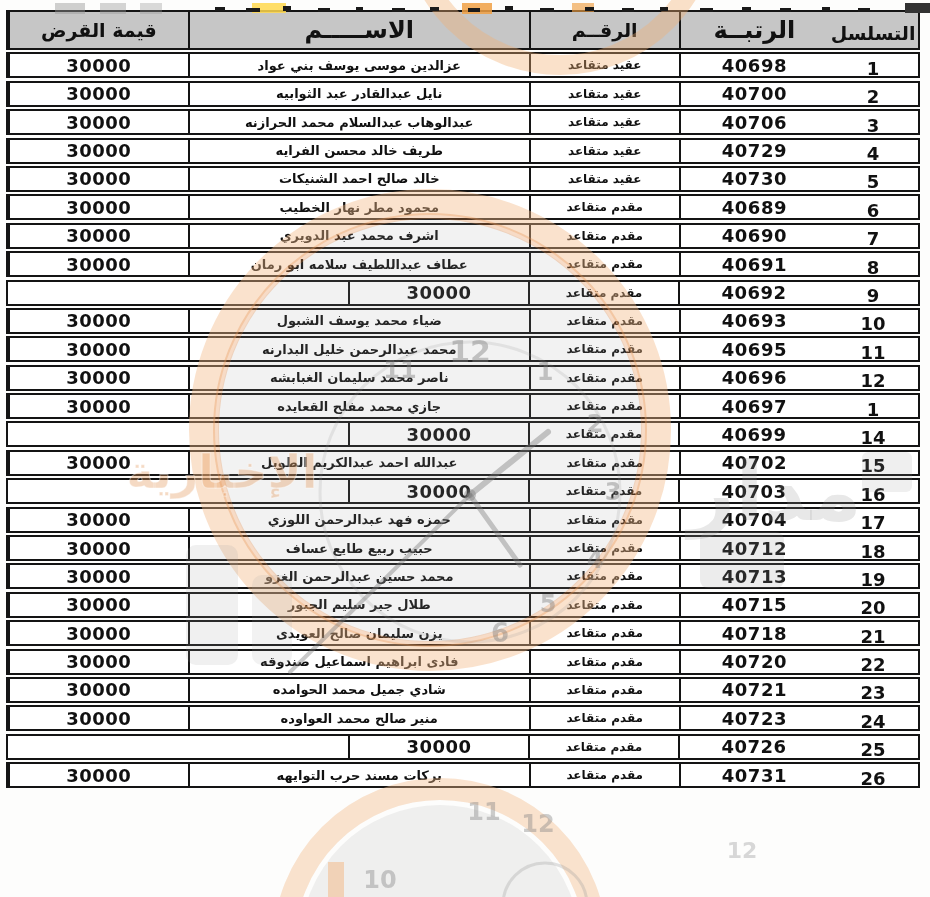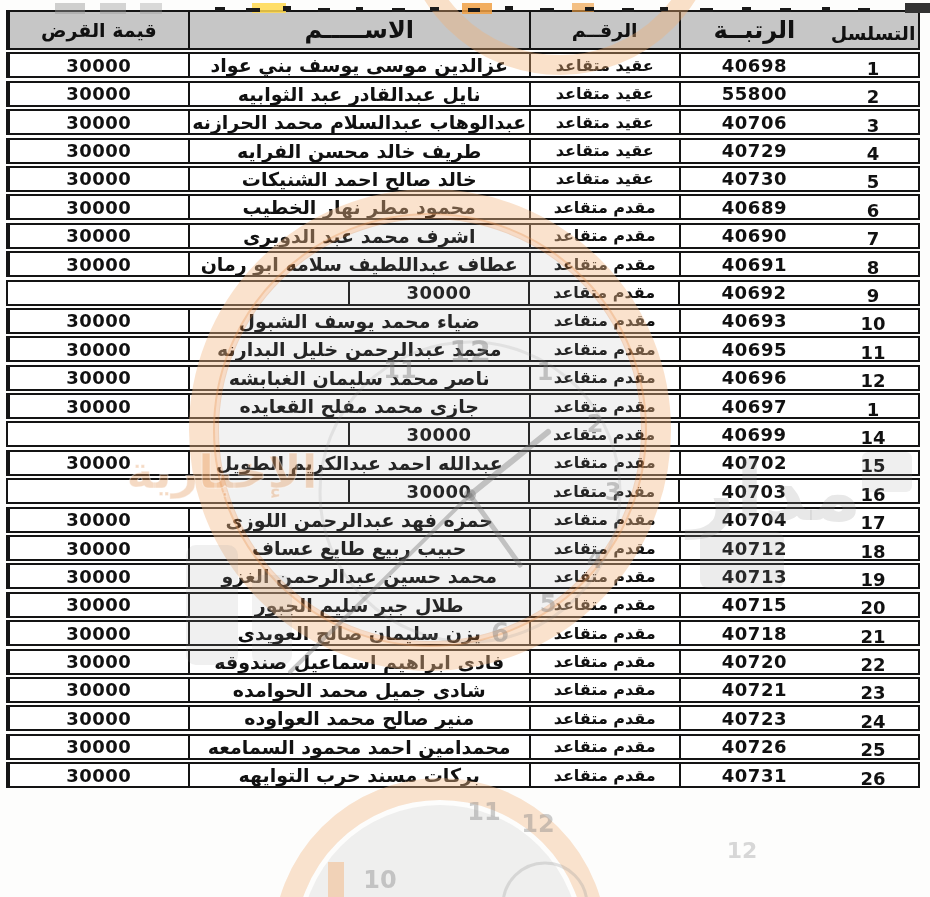--- a/index.html
+++ b/index.html
@@ -26,22 +26,22 @@
     height:40px;margin-top:0;background:#c6c6c6;
   }
   .cell{
     display:flex;align-items:center;justify-content:center;
     box-sizing:border-box;font-weight:700;
     white-space:nowrap;overflow:hidden;
   }
   .cell.div{border-left:2px solid #141414;}
   .c-serial{width:90px;font-size:18px;margin-top:6px;}
   .c-number{width:150px;font-size:18px;letter-spacing:.5px;}
-  .c-rank{width:150px;font-size:16px;}
-  .c-name{width:342px;font-size:19px;}
+  .c-rank{width:150px;font-size:12px;}
+  .c-name{width:342px;font-size:13px;}
   .c-loan{width:180px;font-size:18px;letter-spacing:.5px;text-align:center;}
   .header .cell{font-size:19px;}
   .header .c-name,.header .c-rank{font-size:24px;}
   
   .wm{position:absolute;inset:0;z-index:5;pointer-events:none;}
 </style>
 </head>
 <body>
 
 <div class="title-sliver">
@@ -90,21 +90,21 @@
       <div class="t-row">
         <div class="cell c-serial">1</div>
         <div class="cell c-number div">40698</div>
         <div class="cell c-rank div">عقيد متقاعد</div>
         <div class="cell c-name div">عزالدين موسى يوسف بني عواد</div>
         <div class="cell c-loan div">30000</div>
       </div>
 
       <div class="t-row">
         <div class="cell c-serial">2</div>
-        <div class="cell c-number div">55800</div>
+        <div class="cell c-number div">40700</div>
         <div class="cell c-rank div">عقيد متقاعد</div>
         <div class="cell c-name div">نايل عبدالقادر عبد الثوابيه</div>
         <div class="cell c-loan div">30000</div>
       </div>
 
       <div class="t-row">
         <div class="cell c-serial">3</div>
         <div class="cell c-number div">40706</div>
         <div class="cell c-rank div">عقيد متقاعد</div>
         <div class="cell c-name div">عبدالوهاب عبدالسلام محمد الحرازنه</div>
@@ -273,21 +273,20 @@
         <div class="cell c-number div">40723</div>
         <div class="cell c-rank div">مقدم متقاعد</div>
         <div class="cell c-name div">منير صالح محمد العواوده</div>
         <div class="cell c-loan div">30000</div>
       </div>
 
       <div class="t-row">
         <div class="cell c-serial">25</div>
         <div class="cell c-number div">40726</div>
         <div class="cell c-rank div">مقدم متقاعد</div>
-        <div class="cell c-name div">محمدامين احمد محمود السمامعه</div>
         <div class="cell c-loan div">30000</div>
       </div>
 
       <div class="t-row">
         <div class="cell c-serial">26</div>
         <div class="cell c-number div">40731</div>
         <div class="cell c-rank div">مقدم متقاعد</div>
         <div class="cell c-name div">بركات مسند حرب التوايهه</div>
         <div class="cell c-loan div">30000</div>
       </div>

